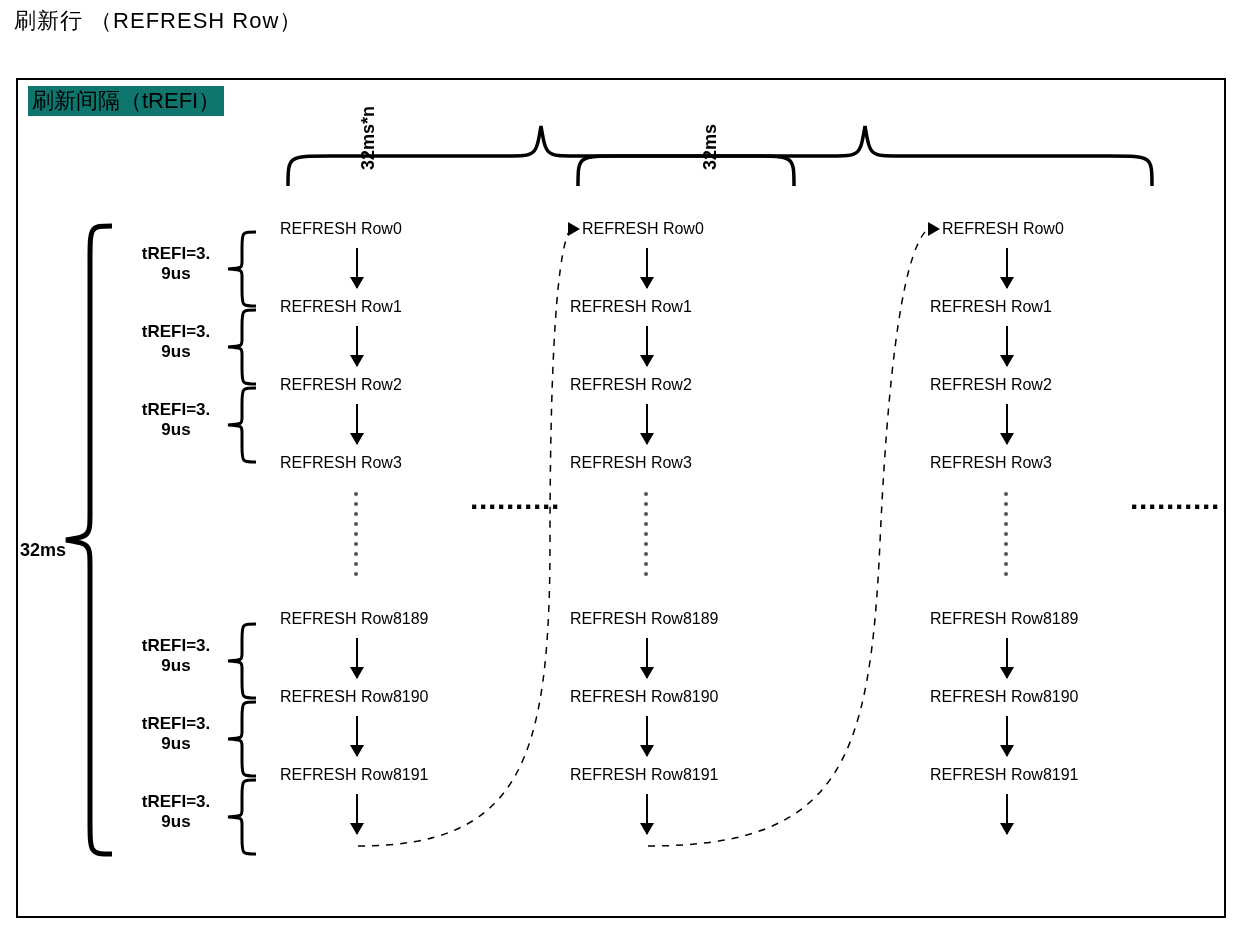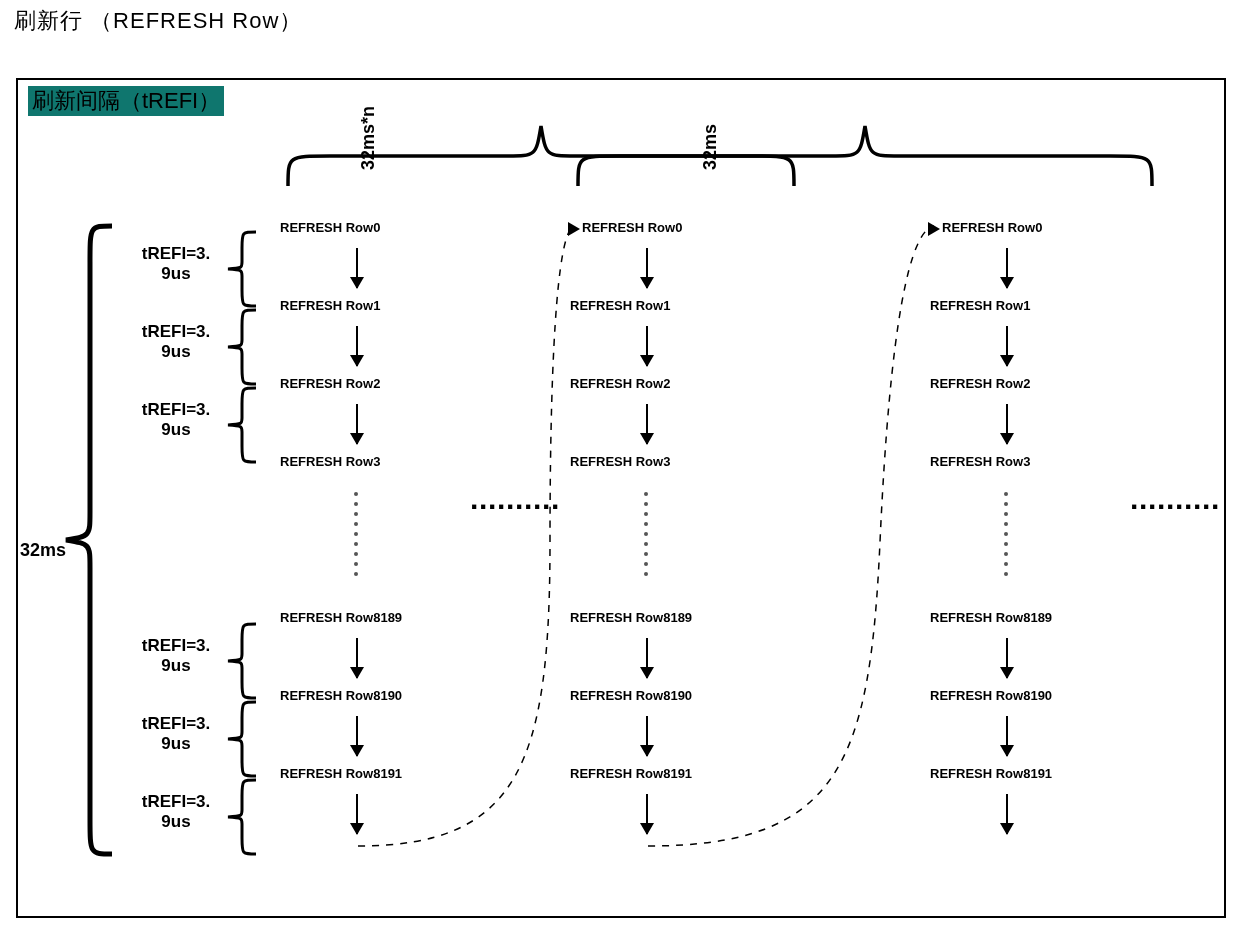--- a/index.html
+++ b/index.html
@@ -105,22 +105,22 @@
     top: 210px;
     width: 230px;
   }
   .col.c1 { left: 280px; }
   .col.c2 { left: 570px; }
   .col.c3 { left: 930px; }
 
   .row-label {
     position: absolute;
     left: 0;
-    font-weight: bold;
-    font-size: 13px;
+    font-weight: normal;
+    font-size: 16px;
     white-space: nowrap;
   }
   .arrow-down {
     position: absolute;
     left: 76px;
     width: 2px;
     background: #000;
   }
   .arrow-down::after {
     content: "";

